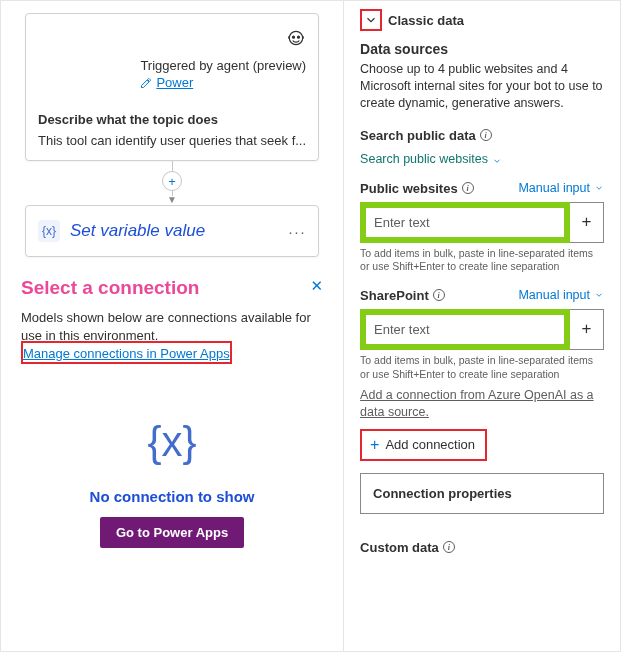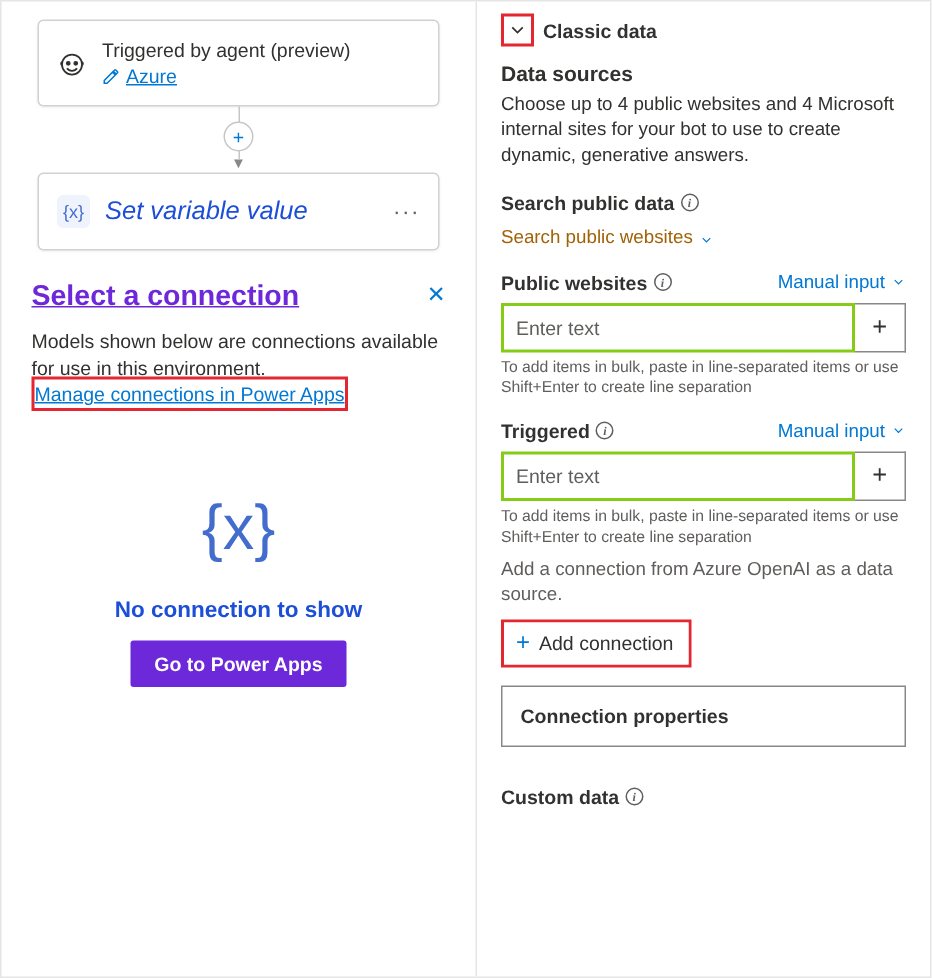--- a/index.html
+++ b/index.html
@@ -3,21 +3,21 @@
 <meta charset="utf-8">
 <style>
   * { box-sizing: border-box; margin: 0; padding: 0; font-family: "Segoe UI", sans-serif; }
   body { width: 621px; height: 652px; overflow: hidden; background: #fff; border: 1px solid #e5e5e5; position: relative; }
   .layout { display: flex; width: 100%; height: 100%; }
   .left { flex: 0 0 317px; border-right: 1px solid #e5e5e5; position: relative; padding-top: 12px; }
   .right { flex: 1; padding: 8px 16px 19px 16px; overflow: hidden; }
 
   .flow-area { padding: 0 24px; }
   .card { border: 1px solid #d1d1d1; border-radius: 4px; background: #fff; box-shadow: 0 1px 2px rgba(0,0,0,0.05); }
-  .trigger-card { padding: 12px; display: flex; align-items: center; gap: 10px; }
+  .trigger-card { padding: 12px; display: flex; align-items: flex-end; gap: 10px; flex-direction: column; }
   .trigger-icon { color: #333; flex: 0 0 auto; margin-top: 2px; }
   .trigger-body { flex: 1; }
   .trigger-title { font-size: 13px; color: #323130; }
   .edit-row { display: flex; align-items: center; gap: 4px; margin-top: 2px; }
   .edit-link { color: #0078d4; font-size: 13px; text-decoration: underline; cursor: pointer; }
   .pencil-icon { color: #0078d4; }
   .desc-block { padding: 10px 12px 12px 12px; }
   .desc-label { font-size: 13px; font-weight: 600; color: #323130; margin-bottom: 6px; }
   .desc-text { font-size: 13px; color: #323130; white-space: nowrap; overflow: hidden; text-overflow: ellipsis; }
 
@@ -26,48 +26,48 @@
   .plus-btn { position: absolute; top: 10px; width: 20px; height: 20px; border-radius: 50%; border: 1px solid #c8c6c4; background: #fff; display: flex; align-items: center; justify-content: center; font-size: 13px; color: #0078d4; cursor: pointer; }
   .arrow-head { color: #8a8886; font-size: 10px; margin-top: -2px; }
 
   .var-card { padding: 14px 12px; display: flex; align-items: center; gap: 10px; }
   .fx { width: 22px; height: 22px; border-radius: 4px; background: #eef3fc; color: #436dcd; display: flex; align-items: center; justify-content: center; font-size: 12px; }
   .var-title { flex: 1; font-size: 17px; color: #1d4ed8; font-style: italic; }
   .more { color: #605e5c; font-size: 15px; letter-spacing: 1px; cursor: pointer; }
 
   .panel { padding: 20px 20px 16px 20px; }
   .panel-head { display: flex; justify-content: space-between; align-items: flex-start; }
-  .panel-title { font-size: 19px; font-weight: 600; color: #6d28d9; text-decoration: underline; }
+  .panel-title { font-size: 19px; font-weight: 600; color: #ec4899; }
   .close-icon { color: #0078d4; font-size: 15px; cursor: pointer; font-weight: 400; }
   .panel-desc { font-size: 13px; color: #323130; margin-top: 10px; line-height: 1.35; }
   .manage-link { display: inline-block; color: #0078d4; text-decoration: underline; font-size: 13px; margin-top: 8px; cursor: pointer; }
   .highlight-link { border: 2px solid #e3262f; padding: 1px 0; }
 
   .icon-big { display: flex; flex-direction: column; align-items: center; margin-top: 56px; }
   .fx-big { color: #436dcd; font-size: 42px; font-weight: 400; }
   .no-conn { font-size: 15px; font-weight: 600; color: #1d4ed8; margin-top: 22px; }
-  .primary-btn { background: #6d28d9; color: #fff; border: none; font-size: 13px; padding: 8px 16px; border-radius: 2px; margin-top: 12px; cursor: pointer; font-weight: 600; }
+  .primary-btn { background: #701a75; color: #fff; border: none; font-size: 13px; padding: 8px 16px; border-radius: 2px; margin-top: 12px; cursor: pointer; font-weight: 600; }
 
   .r-section-head { display: flex; align-items: center; gap: 6px; }
   .chev { width: 18px; height: 18px; display: flex; align-items: center; justify-content: center; cursor: pointer; }
   .chev-box { border: 2px solid #e3262f; display: inline-flex; padding: 0; }
   .r-title { font-size: 13px; font-weight: 600; color: #323130; }
   .r-sub { font-size: 14px; font-weight: 600; color: #323130; margin-top: 10px; }
   .r-body { font-size: 12.5px; color: #323130; margin-top: 4px; line-height: 1.35; }
   .r-label { font-size: 13px; font-weight: 600; color: #323130; margin-top: 16px; display: flex; align-items: center; gap: 4px; }
   .info-icon { width: 12px; height: 12px; border: 1px solid #605e5c; border-radius: 50%; display: inline-flex; align-items: center; justify-content: center; font-size: 8px; color: #605e5c; font-style: italic; font-family: serif; }
-  .link-blue { color: #a16207; font-size: 12.5px; cursor: pointer; display: inline-flex; align-items: flex-end; gap: 4px; }
+  .link-blue { color: #0f766e; font-size: 12.5px; cursor: pointer; display: inline-flex; align-items: flex-end; gap: 4px; }
   .field-row { display: flex; justify-content: space-between; align-items: center; margin-top: 14px; }
   .manual { color: #0078d4; font-size: 12.5px; cursor: pointer; display: inline-flex; align-items: center; gap: 4px; }
   .input-row { display: flex; margin-top: 6px; }
-  .text-input { flex: 1; border: 2px solid #84cc16; padding: 7px 8px; font-size: 13px; color: #323130; outline: none; }
+  .text-input { flex: 1; border: 6px solid #84cc16; padding: 7px 8px; font-size: 13px; color: #323130; outline: none; }
   .text-input::placeholder { color: #605e5c; }
   .add-sq { width: 34px; border: 1px solid #8a8886; border-left: none; display: flex; align-items: center; justify-content: center; color: #323130; font-size: 17px; cursor: pointer; background: #fff; }
   .hint { font-size: 10.5px; color: #605e5c; margin-top: 4px; line-height: 1.3; }
-  .azure-body { font-size: 12.5px; color: #605e5c; margin-top: 6px; line-height: 1.35; }
+  .azure-body { font-size: 12.5px; color: #605e5c; margin-top: 6px; line-height: 1.35; text-decoration: underline; }
   .add-conn-btn { display: inline-flex; align-items: center; gap: 6px; border: 1px solid #8a8886; padding: 5px 10px 5px 8px; font-size: 13px; color: #323130; margin-top: 8px; cursor: pointer; background: #fff; }
   .highlight-btn { border: 2px solid #e3262f; }
   .plus-azure { color: #0078d4; font-size: 16px; font-weight: 400; }
   .conn-prop { border: 1px solid #8a8886; padding: 12px; font-size: 13px; font-weight: 600; color: #323130; margin-top: 12px; }
   svg { display: block; }
 </style>
 </head>
 <body>
 
 <div class="layout">
@@ -85,23 +85,27 @@
               </svg>
           </span>
           <div class="trigger-body">
             <div class="trigger-title">Triggered by agent (preview)</div>
             <div class="edit-row">
               <span class="pencil-icon">
                 <svg width="12" height="12" viewBox="0 0 24 24" fill="none" stroke="#0078d4" stroke-width="2">
                     <path d="M3 17.25V21h3.75L17.81 9.94l-3.75-3.75L3 17.25zM20.71 7.04a1 1 0 0 0 0-1.41l-2.34-2.34a1 1 0 0 0-1.41 0l-1.83 1.83 3.75 3.75 1.83-1.83z"></path>
                   </svg>
               </span>
-              <span class="edit-link">Azure</span>
+              <span class="edit-link">Power</span>
             </div>
           </div>
+        </div>
+        <div class="desc-block">
+          <div class="desc-label">Describe what the topic does</div>
+          <div class="desc-text">This tool can identify user queries that seek f...</div>
         </div>
       </div>
 
       <div class="connector">
         <div class="connector-line"></div>
         <div class="plus-btn">+</div>
         <div class="connector-line"></div>
         <div class="arrow-head">▼</div>
       </div>
 
@@ -171,21 +175,21 @@
       </span>
     </div>
     <div class="input-row">
       <input class="text-input" placeholder="Enter text" style="">
       <div class="add-sq">+</div>
     </div>
     <div class="hint">To add items in bulk, paste in line-separated items or use Shift+Enter to create line separation</div>
 
     <div class="field-row">
       <span class="r-label" style="margin-top:0">
-        <span>Triggered</span>
+        <span>SharePoint</span>
         <span class="info-icon">i</span>
       </span>
       <span class="manual">
         <span>Manual input</span>
         <svg width="10" height="10" viewBox="0 0 24 24" fill="none" stroke="#0078d4" stroke-width="2">
             <polyline points="6 9 12 15 18 9"></polyline>
           </svg>
       </span>
     </div>
     <div class="input-row">

